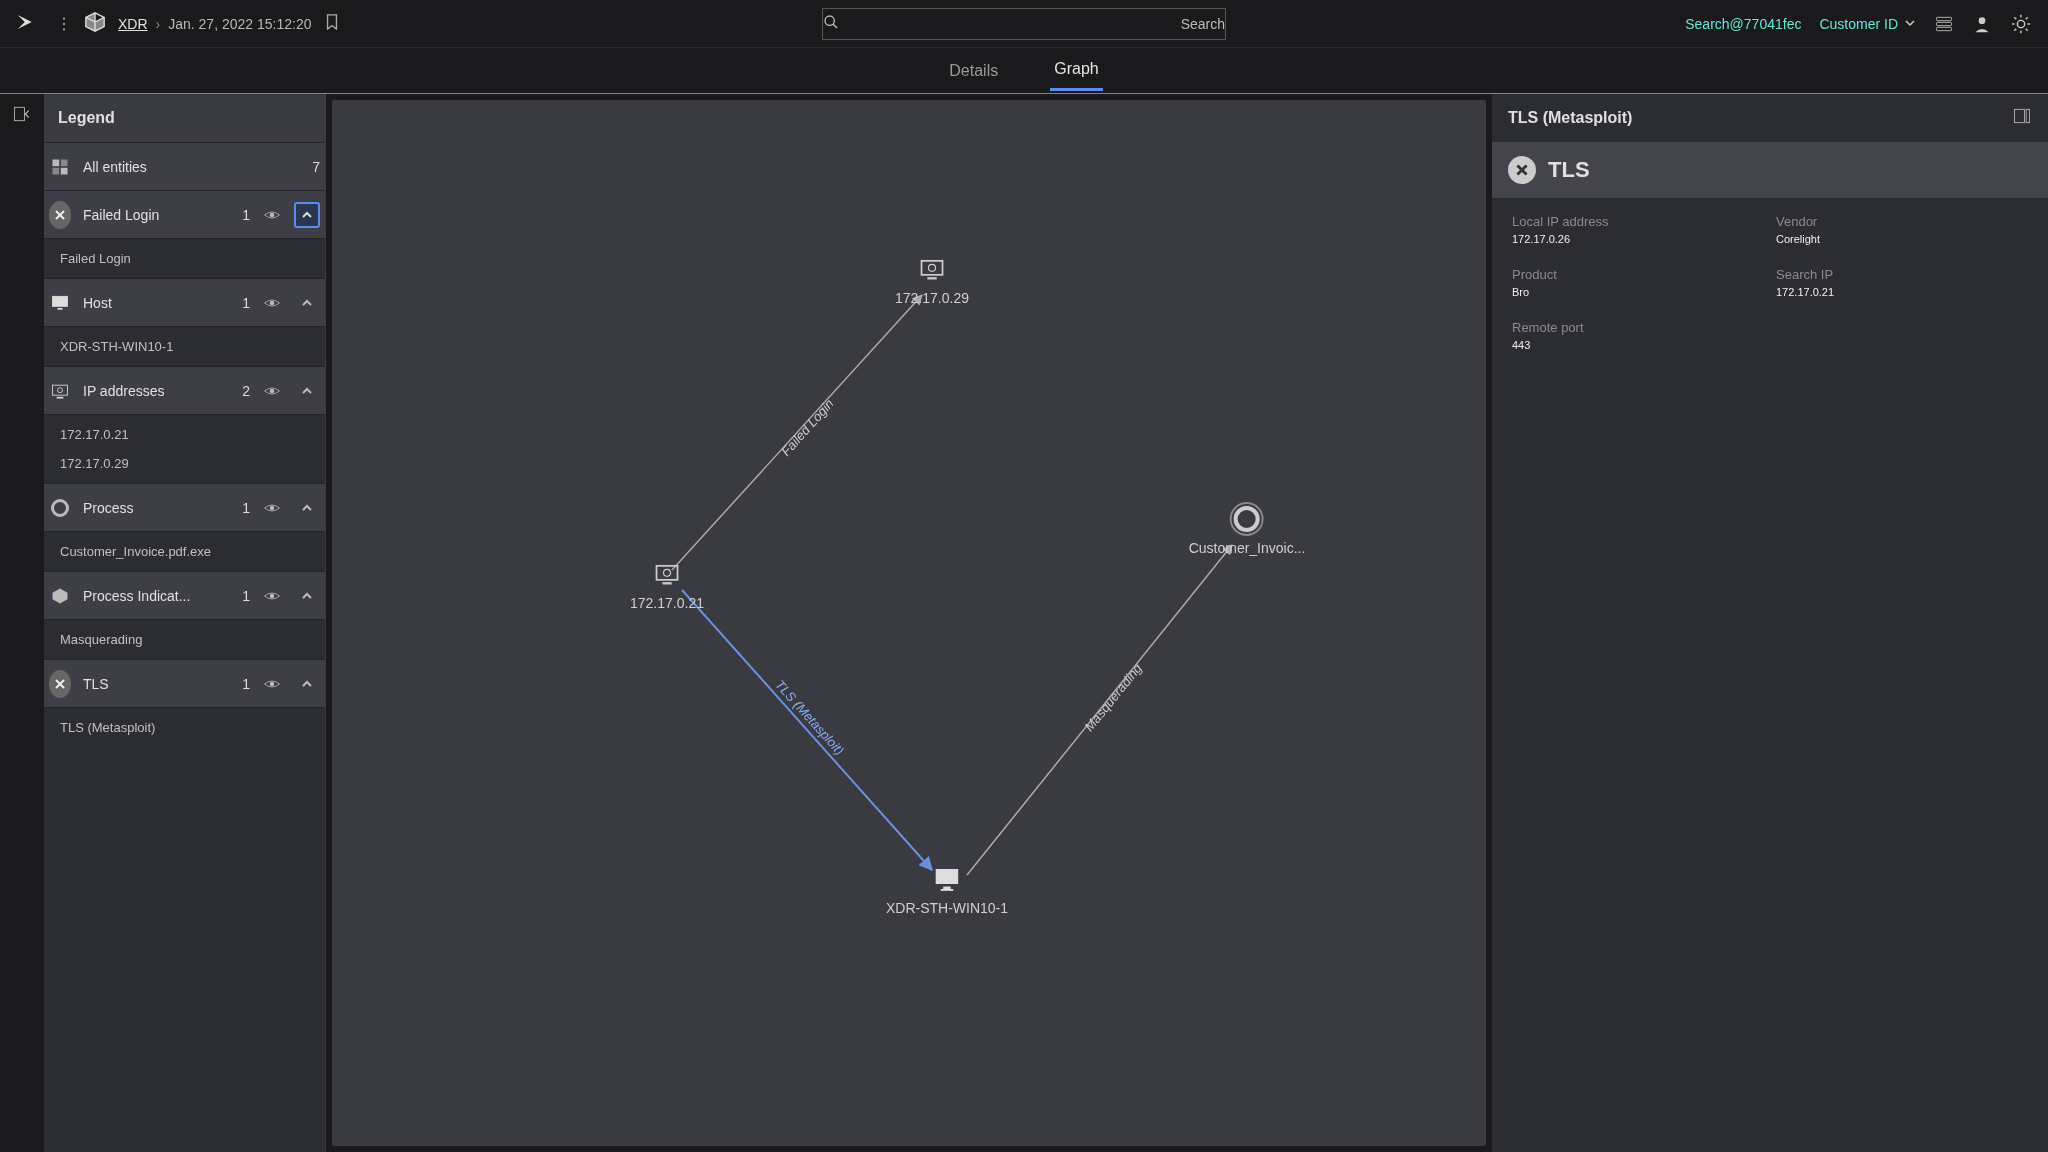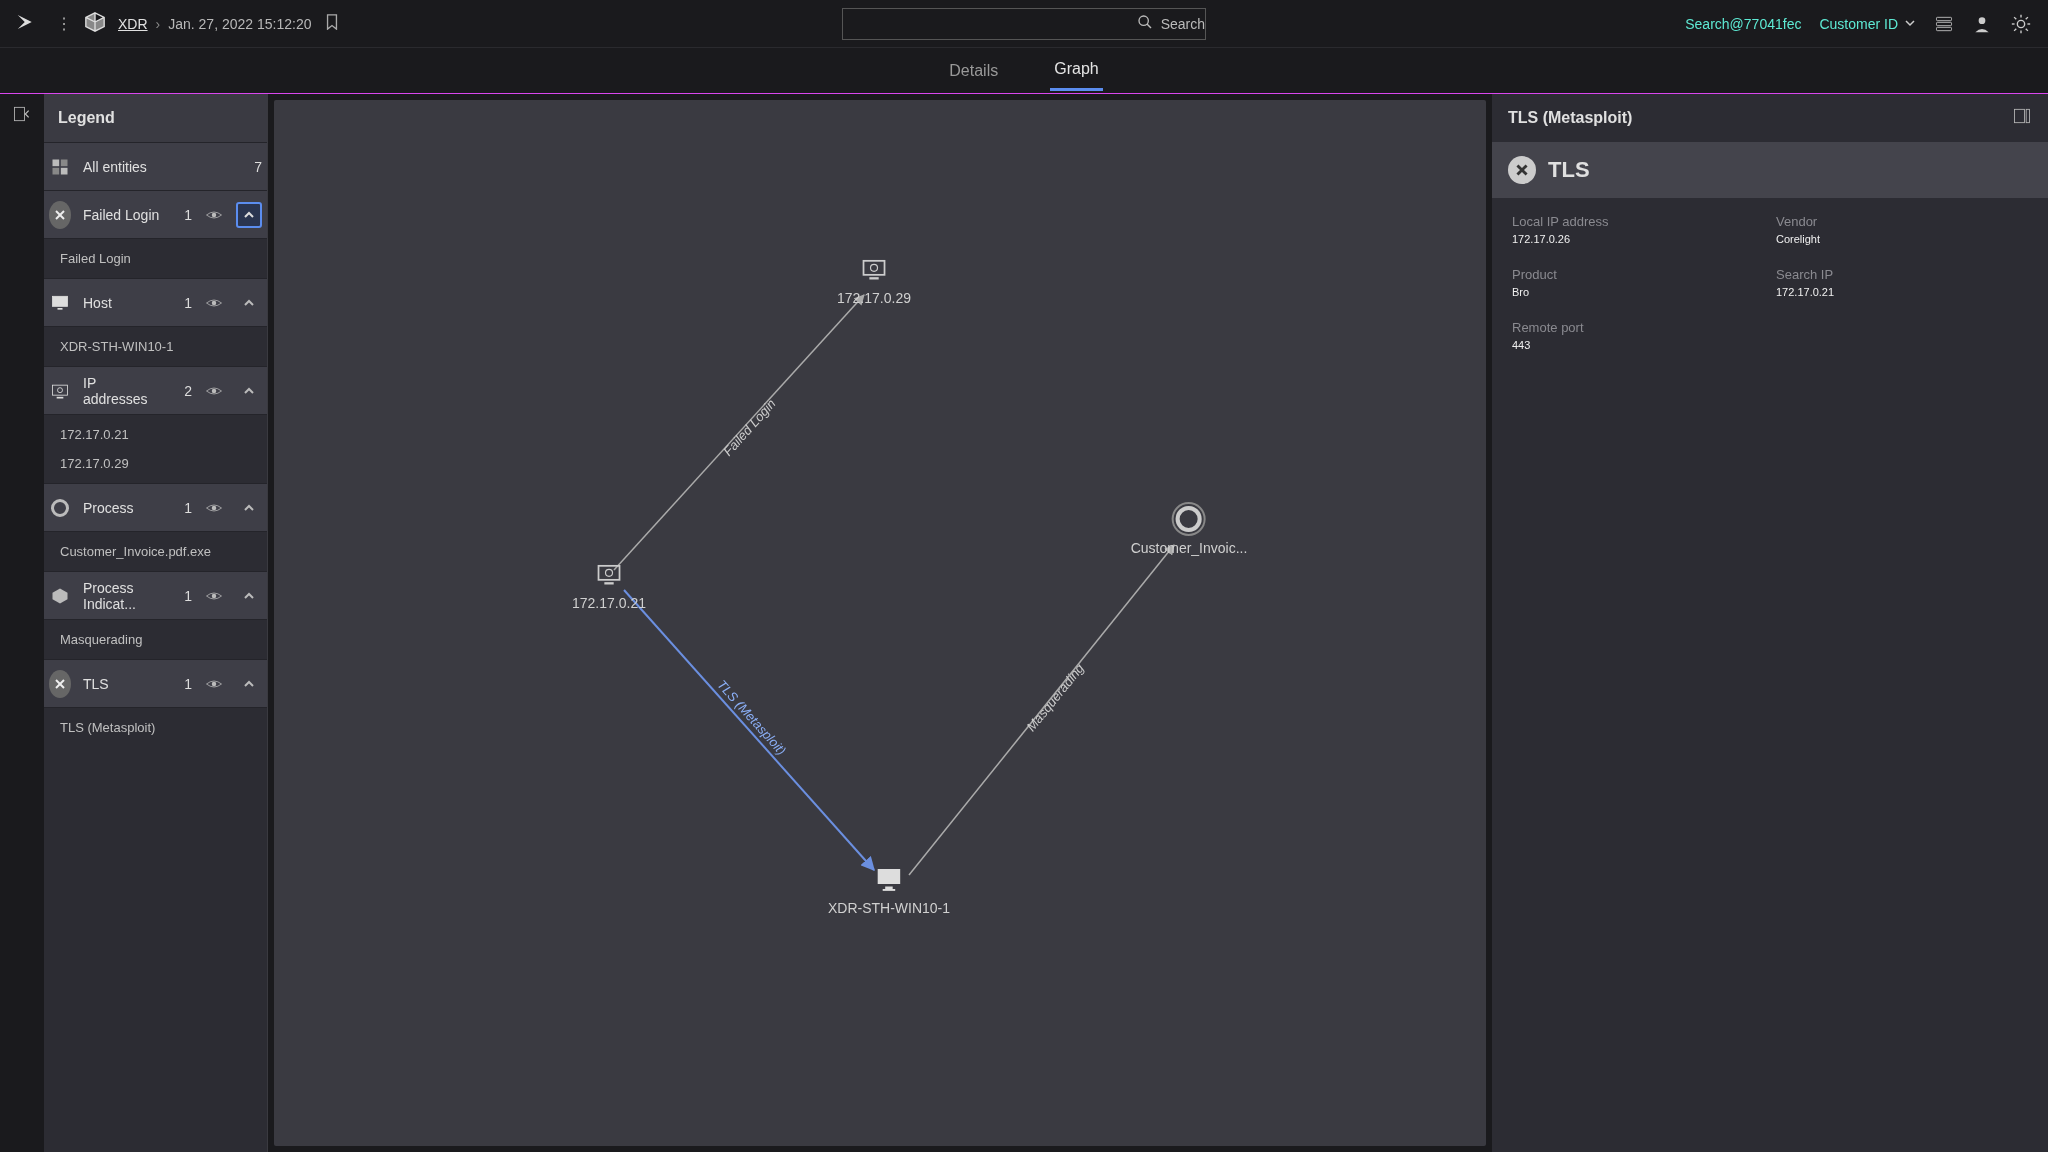--- a/index.html
+++ b/index.html
@@ -28,26 +28,26 @@
   flex: 1;
 }
 .logo-icon svg { width: 28px; height: 20px; }
 .breadcrumb { display: flex; align-items: center; gap: 8px; font-size: 14px; color: #e0e0e0; }
 .breadcrumb-xdr { text-decoration: underline; font-weight: 500; }
 .breadcrumb-sep { color: #888; }
 .breadcrumb-date { color: #b8b8b8; }
 .bookmark-icon { margin-left: 6px; }
 
 .searchbox {
-  width: 364px;
+  width: 404px;
   height: 32px;
   border: 1px solid #555;
   display: flex;
   align-items: center;
-  justify-content: flex-end;
+  justify-content: space-between;
   gap: 8px;
   font-size: 14px;
   color: #bbb;
 }
 
 .topbar-right {
   display: flex;
   align-items: center;
   gap: 18px;
   flex: 1;
@@ -80,21 +80,21 @@
 }
 
 
 .main {
   display: flex;
   height: calc(1152px - 48px - 46px);
 }
 
 
 .left-sidebar {
-  width: 268px;
+  width: 326px;
   display: flex;
   background: #2c2c33;
 }
 .collapse-strip {
   width: 44px;
   background: #1a1a1d;
   display: flex;
   align-items: flex-start;
   justify-content: center;
   padding-top: 10px;

